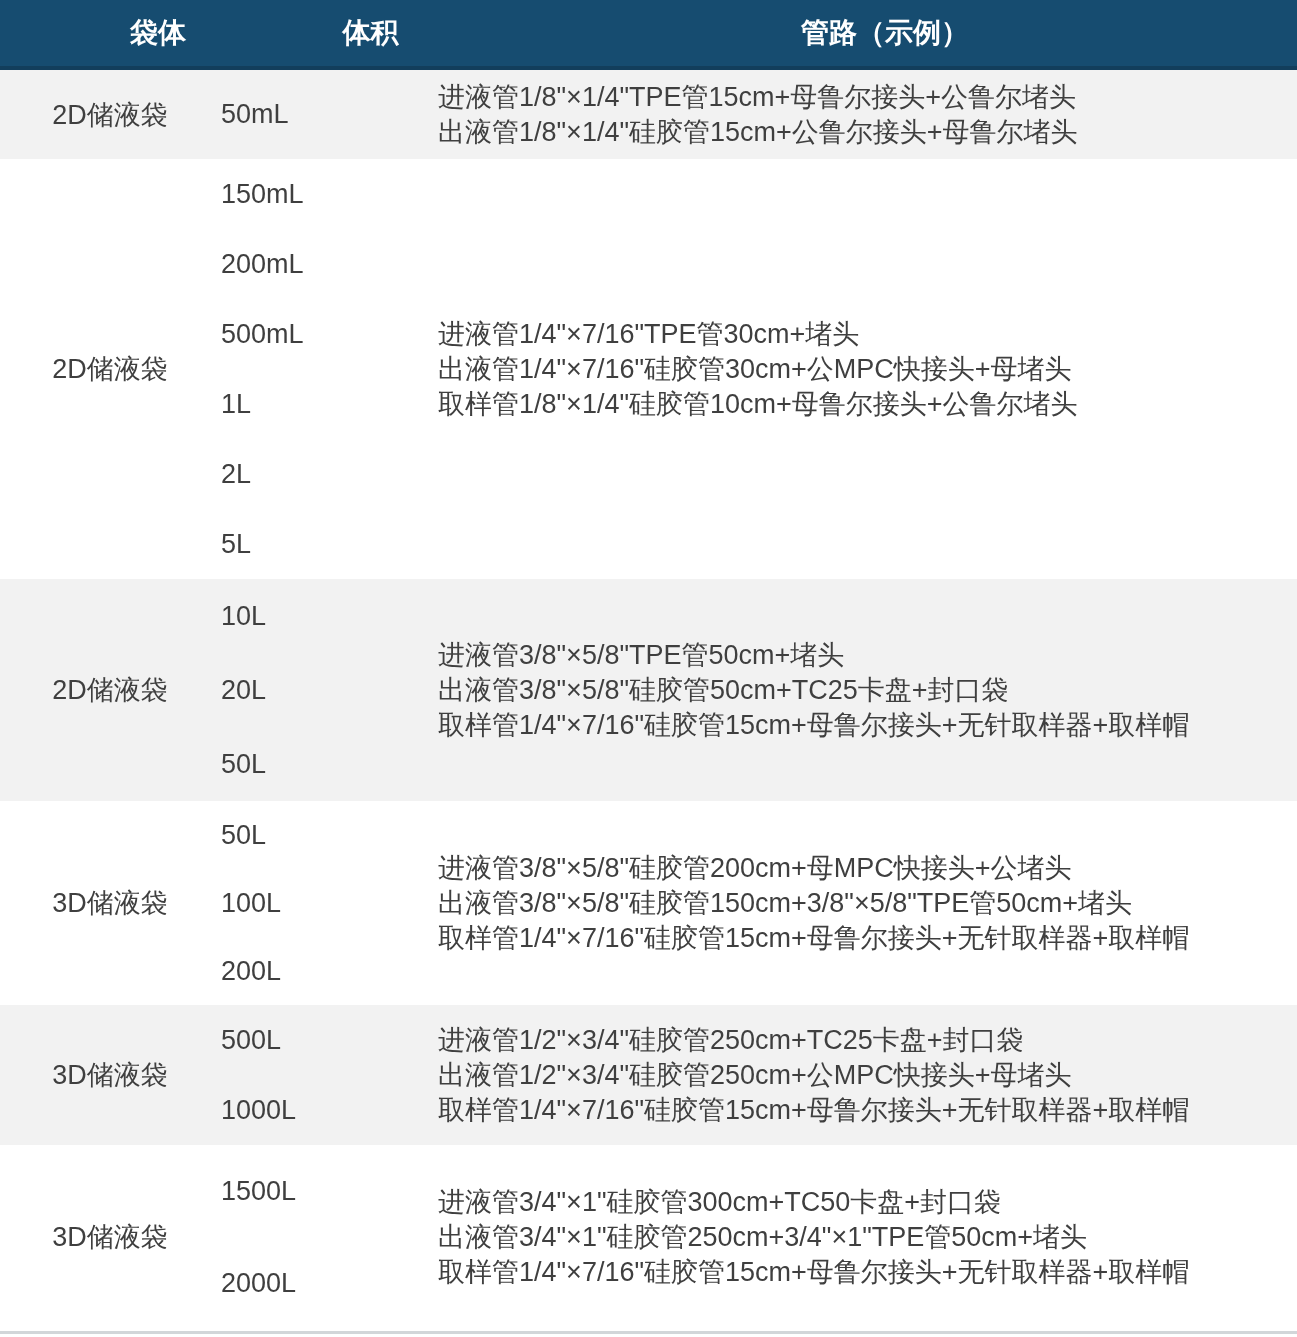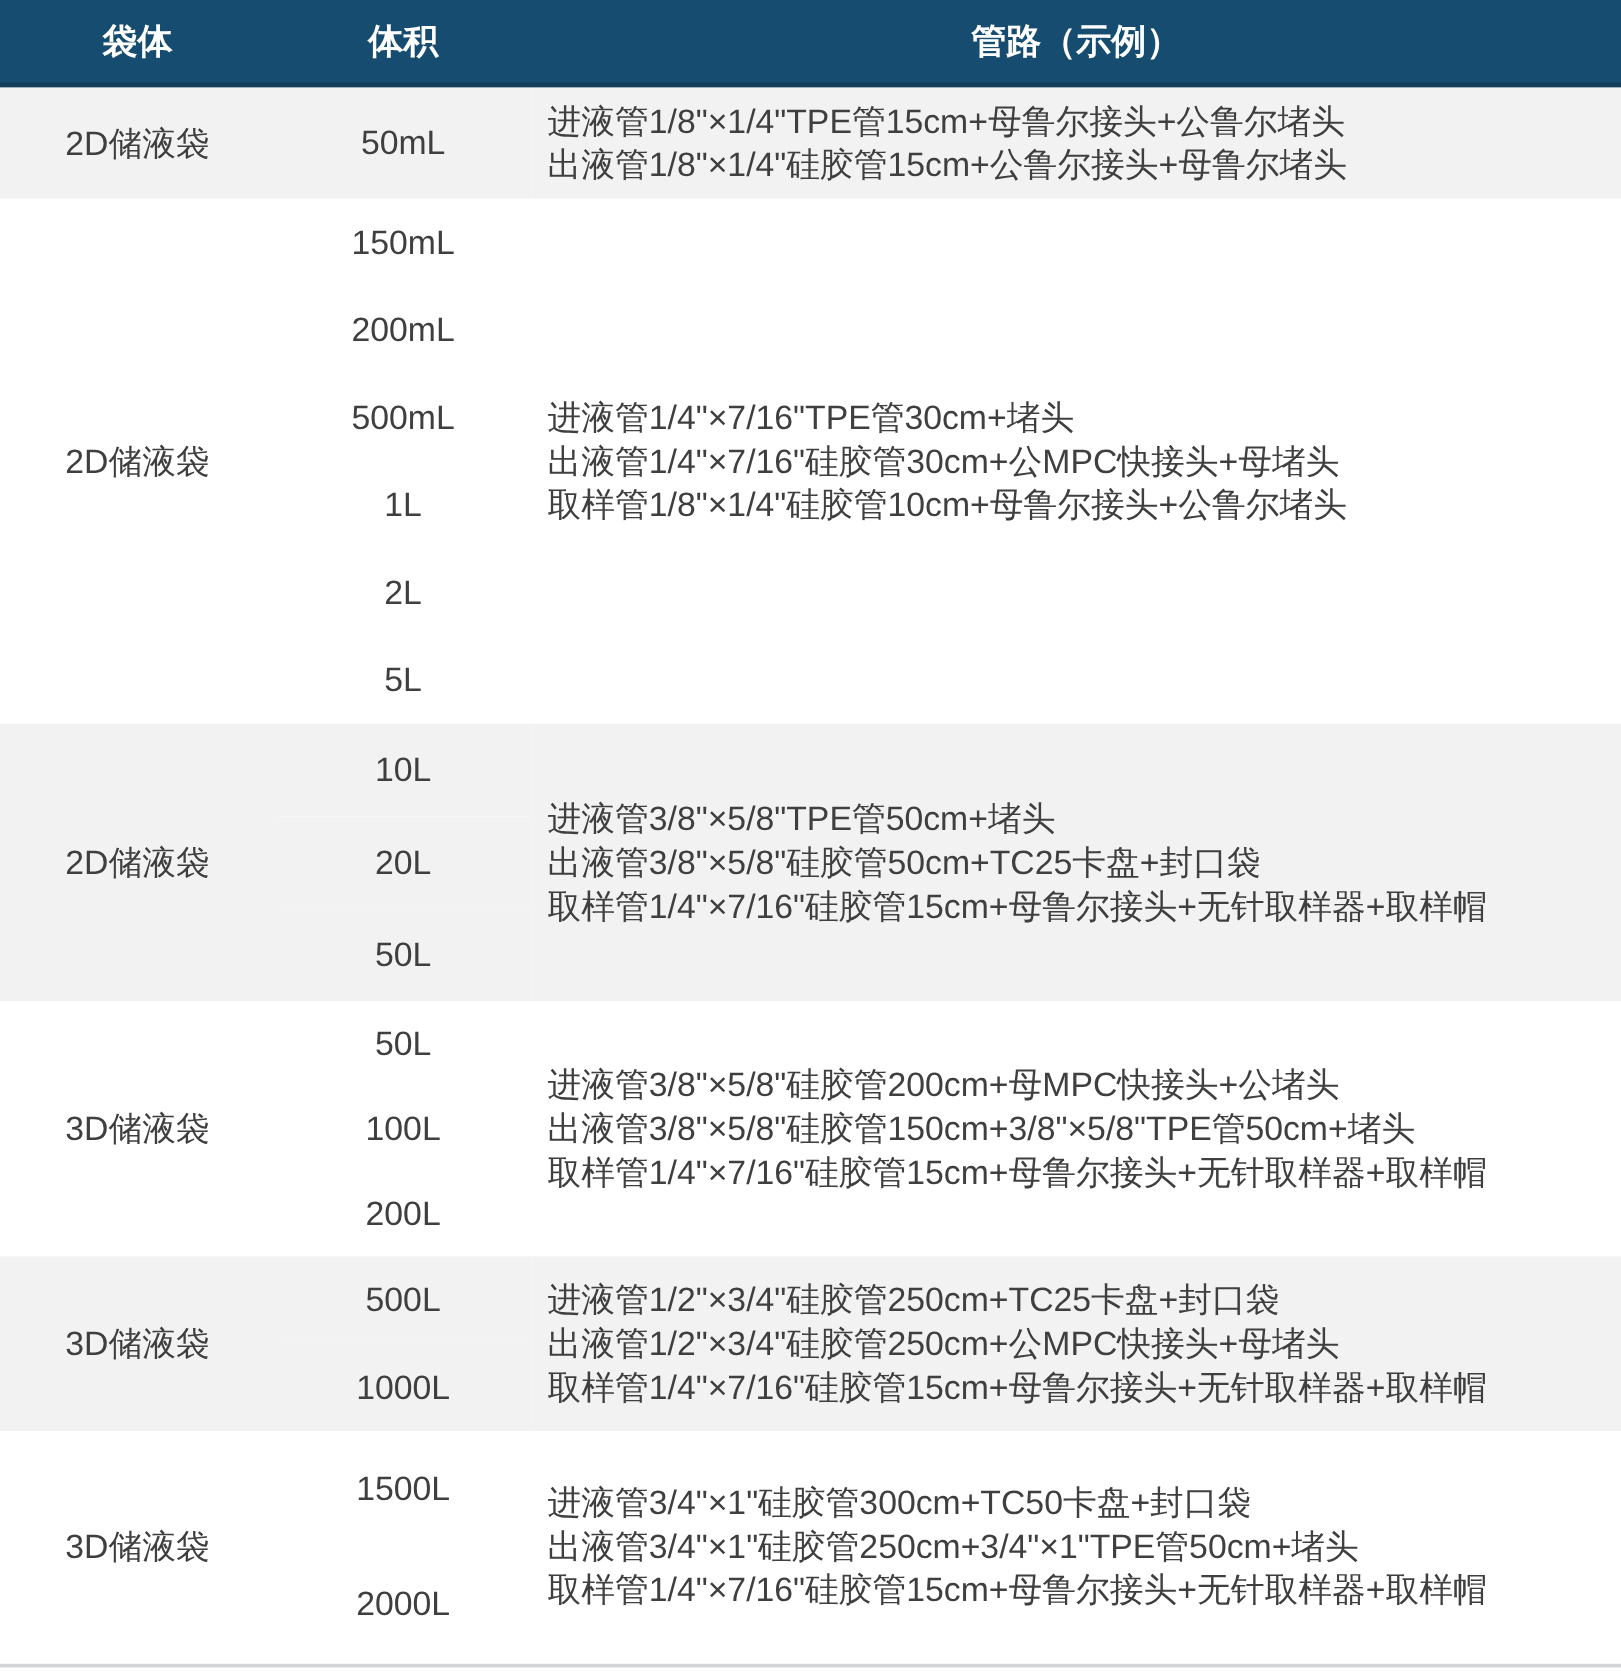--- a/index.html
+++ b/index.html
@@ -18,20 +18,21 @@
   
   .spec-header {
     display: flex;
     height: 70px;
     background: var(--header-bg, #164C70);
     color: var(--header-text, #ffffff);
     font-size: 28px;
     font-weight: bold;
     align-items: center;
     border-bottom: 4px solid var(--header-edge, #123E5C);
+    padding-left: 48px;
   }
   .spec-header .hcell { text-align: center; }
   .spec-header .hcell.c1 { flex: 0 0 220px; }
   .spec-header .hcell.c2 { flex: 0 0 205px; font-family: Liberation Mono, monospace; }
   .spec-header .hcell.c3 { flex: 1 1 auto; }
   
   table.spec {
     width: 100%;
     border-collapse: collapse;
     table-layout: fixed;
@@ -40,21 +41,20 @@
   }
   table.spec col.c1 { width: 220px; }
   table.spec col.c2 { width: 205px; }
   tr.stripe { background: var(--stripe-bg, #F2F2F2); }
   tr.plain  { background: var(--row-bg, #ffffff); }
   td.bag {
     text-align: center;
     vertical-align: middle;
   }
   td.vol {
-    text-align: center;
     vertical-align: middle;
   }
   td.tubing {
     text-align: left;
     vertical-align: middle;
     padding-left: 13px;
   }
   td.tubing .line {
     line-height: 35px;
     white-space: nowrap;

